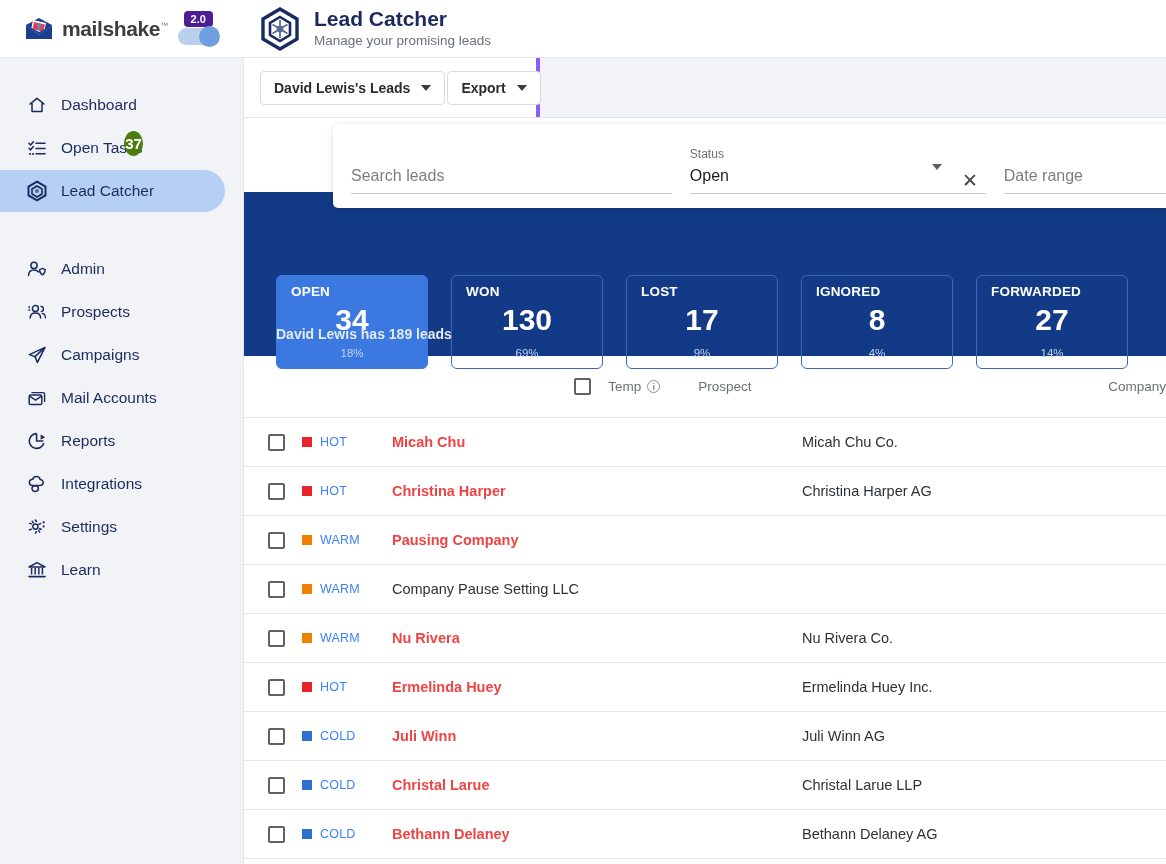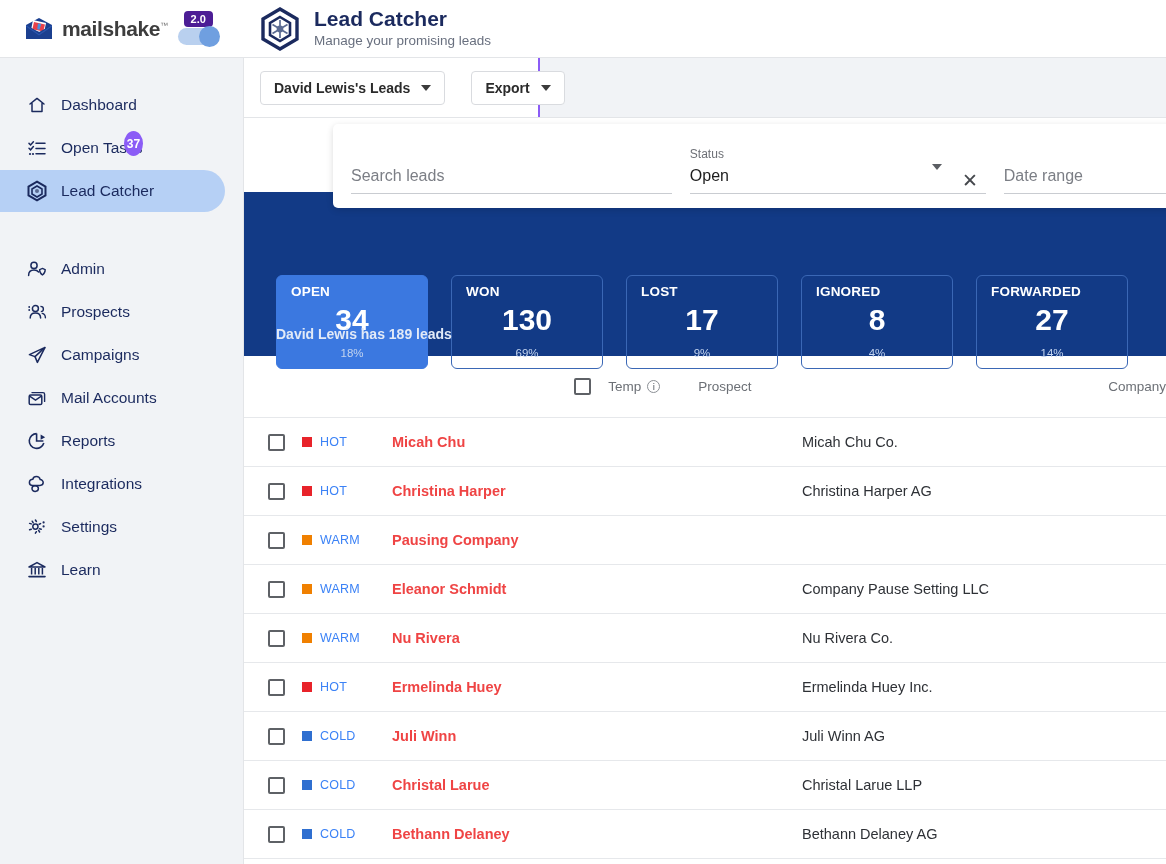--- a/index.html
+++ b/index.html
@@ -54,37 +54,37 @@
     height: 42px; margin: 0 18px 0 0; padding-left: 26px;
     border-radius: 0 22px 22px 0; cursor: pointer;
   }
   .nav-item + .nav-item { margin-top: 1px; }
   .nav-item .ico { width: 22px; height: 22px; margin-right: 13px; flex: 0 0 auto;
                    display:flex; align-items:center; justify-content:center; }
   .nav-item .lbl { font-size: 15.5px; color: #1b2a5e; white-space: nowrap; }
   .nav-item.active { background: #b6d0f5; }
   .nav-badge {
     position: absolute; left: 124px; top: 4px;
-    background: #8b5cf6; color: #fff; font-size: 12px; font-weight: bold;
+    background: #4d7c0f; color: #fff; font-size: 15px; font-weight: bold;
     border-radius: 50%; width: 19px; height: 25px;
     display: flex; align-items: center; justify-content: center;
   }
   .nav-gap { height: 36px; }
 
   
   .main { position: absolute; left: 244px; top: 58px; width: 922px; height: 806px; background:#fff; }
 
   .toolbar-strip {
     position: absolute; left: 0; top: 0; width: 922px; height: 60px;
     background: #f1f3f6; border-bottom: 1px solid #e3e5e8;
   }
   .toolbar-card {
     position: absolute; left: 0; top: 0; width: 296px; height: 59px;
-    background: #fff; border-right: 2px solid #8b5cf6;
-    display: flex; align-items: center; gap: 26px; padding-left: 16px;
+    background: #fff; border-right: 4px solid #8b5cf6;
+    display: flex; align-items: center; gap: 2px; padding-left: 16px;
   }
   .btn {
     display: inline-flex; align-items: center; gap: 11px;
     height: 34px; padding: 0 13px;
     border: 1px solid #d9dbdf; border-radius: 4px; background: #fff;
     font-size: 14px; font-weight: bold; color: #2b2b2b; cursor: pointer;
     white-space: nowrap;
   }
   .caret { width: 0; height: 0; border-left: 5px solid transparent;
            border-right: 5px solid transparent; border-top: 6px solid #3b3b3b; }
@@ -445,21 +445,20 @@
         <span class="c-prospect">Pausing Company</span>
         <span class="c-company"></span>
       </div>
 
       <div class="row">
         <span class="cb"></span>
         <span class="c-temp">
           <span class="sq" style="background:#f08000"></span>
           <span class="tlabel">WARM</span>
         </span>
-        <span class="c-prospect">Eleanor Schmidt</span>
         <span class="c-company">Company Pause Setting LLC</span>
       </div>
 
       <div class="row">
         <span class="cb"></span>
         <span class="c-temp">
           <span class="sq" style="background:#f08000"></span>
           <span class="tlabel">WARM</span>
         </span>
         <span class="c-prospect">Nu Rivera</span>

